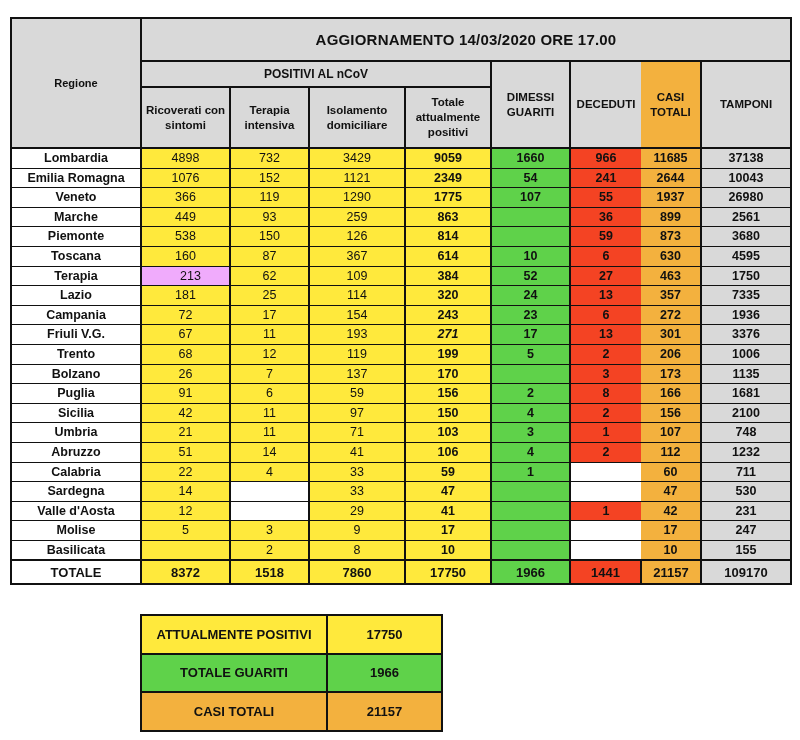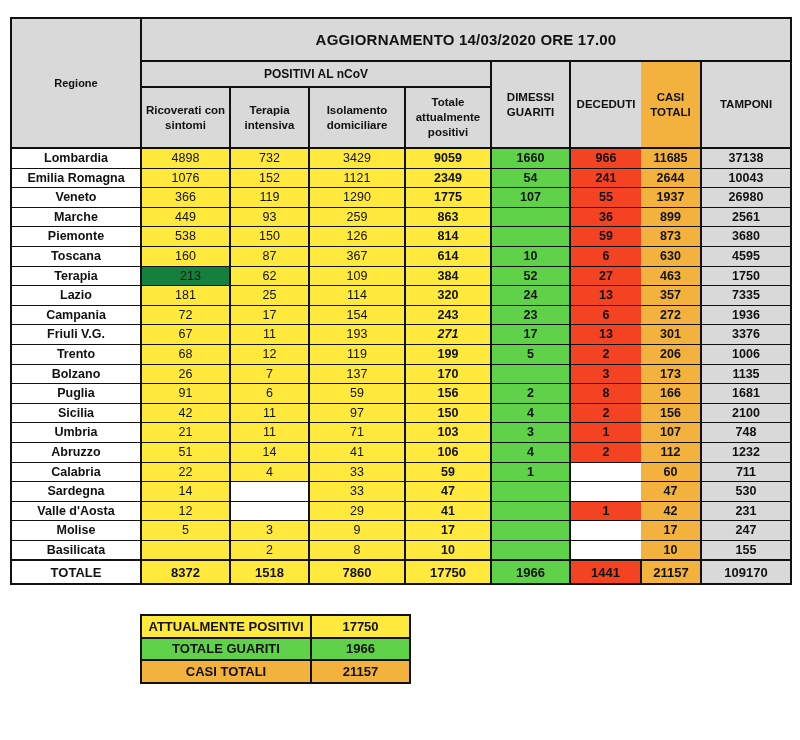--- a/index.html
+++ b/index.html
@@ -36,21 +36,21 @@
   td.nb-right{border-right:hidden;}
   td.nb-left{border-left:hidden;}
   tr.total-row td{
     border:2px solid #111;font-weight:700;height:22px;font-size:13px;
   }
 
   
   .summary-table{position:absolute;left:140px;top:614px;border:2px solid #111;}
   .summary-table td{
     border:2px solid #111;text-align:center;vertical-align:middle;
-    font-weight:700;font-size:13px;height:20.5px;padding:0;
+    font-weight:700;font-size:13px;height:20.5px;padding:8px;
   }
   .summary-label{width:168px;}
   .summary-value{width:97px;}
 </style>
 </head>
 <body>
 
 <div class="page">
 
   <table class="main-table">
@@ -146,21 +146,21 @@
           <td class="w-normal" style="background-color: rgb(255, 233, 60);">87</td>
           <td class="w-normal" style="background-color: rgb(255, 233, 60);">367</td>
           <td class="w-bold" style="background-color: rgb(255, 233, 60);">614</td>
           <td class="w-bold" style="background-color: rgb(95, 210, 74);">10</td>
           <td class="w-bold nb-right" style="background-color: rgb(244, 67, 35);">6</td>
           <td class="w-bold nb-left" style="background-color: rgb(243, 177, 62);">630</td>
           <td class="w-bold" style="background-color: rgb(217, 217, 217);">4595</td>
         </tr>
         <tr>
           <td class="region">Terapia</td>
-          <td class="w-normal" style="background-color: #15803d; padding-left: 10px;">213</td>
+          <td class="w-normal" style="background-color: #f0abfc; padding-left: 10px;">213</td>
           <td class="w-normal" style="background-color: rgb(255, 233, 60);">62</td>
           <td class="w-normal" style="background-color: rgb(255, 233, 60);">109</td>
           <td class="w-bold" style="background-color: rgb(255, 233, 60);">384</td>
           <td class="w-bold" style="background-color: rgb(95, 210, 74);">52</td>
           <td class="w-bold nb-right" style="background-color: rgb(244, 67, 35);">27</td>
           <td class="w-bold nb-left" style="background-color: rgb(243, 177, 62);">463</td>
           <td class="w-bold" style="background-color: rgb(217, 217, 217);">1750</td>
         </tr>
         <tr>
           <td class="region">Lazio</td>

